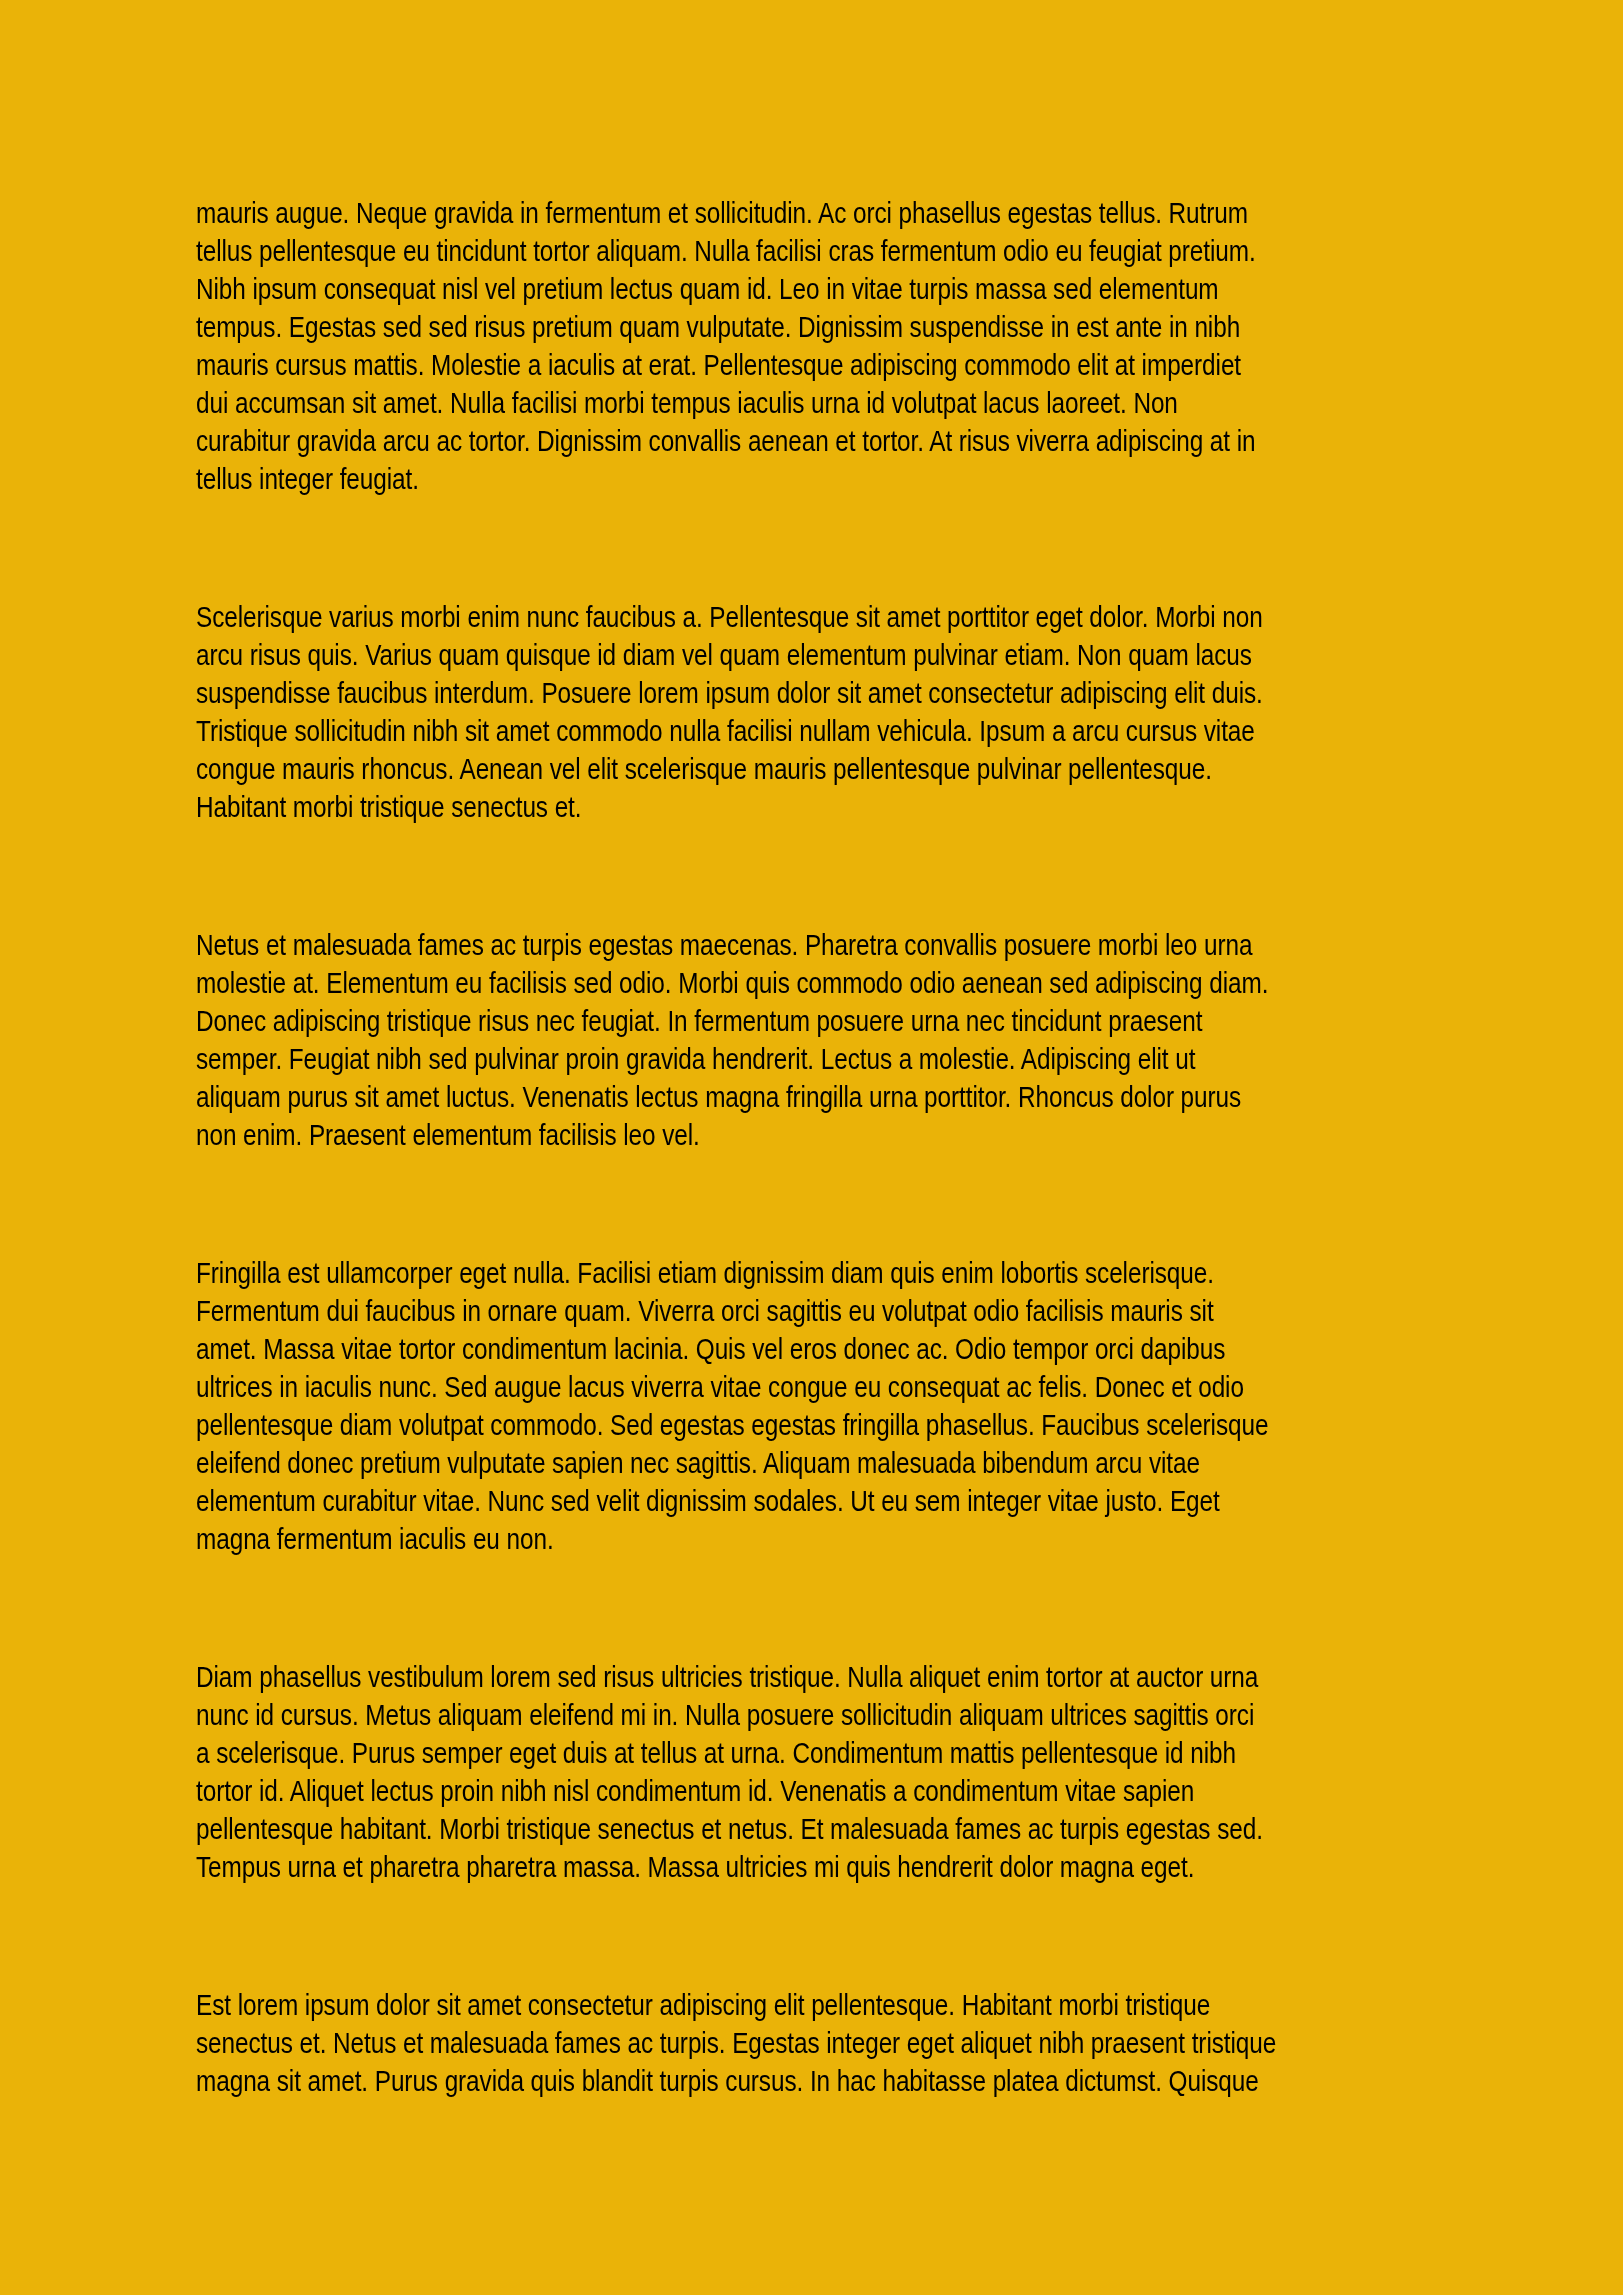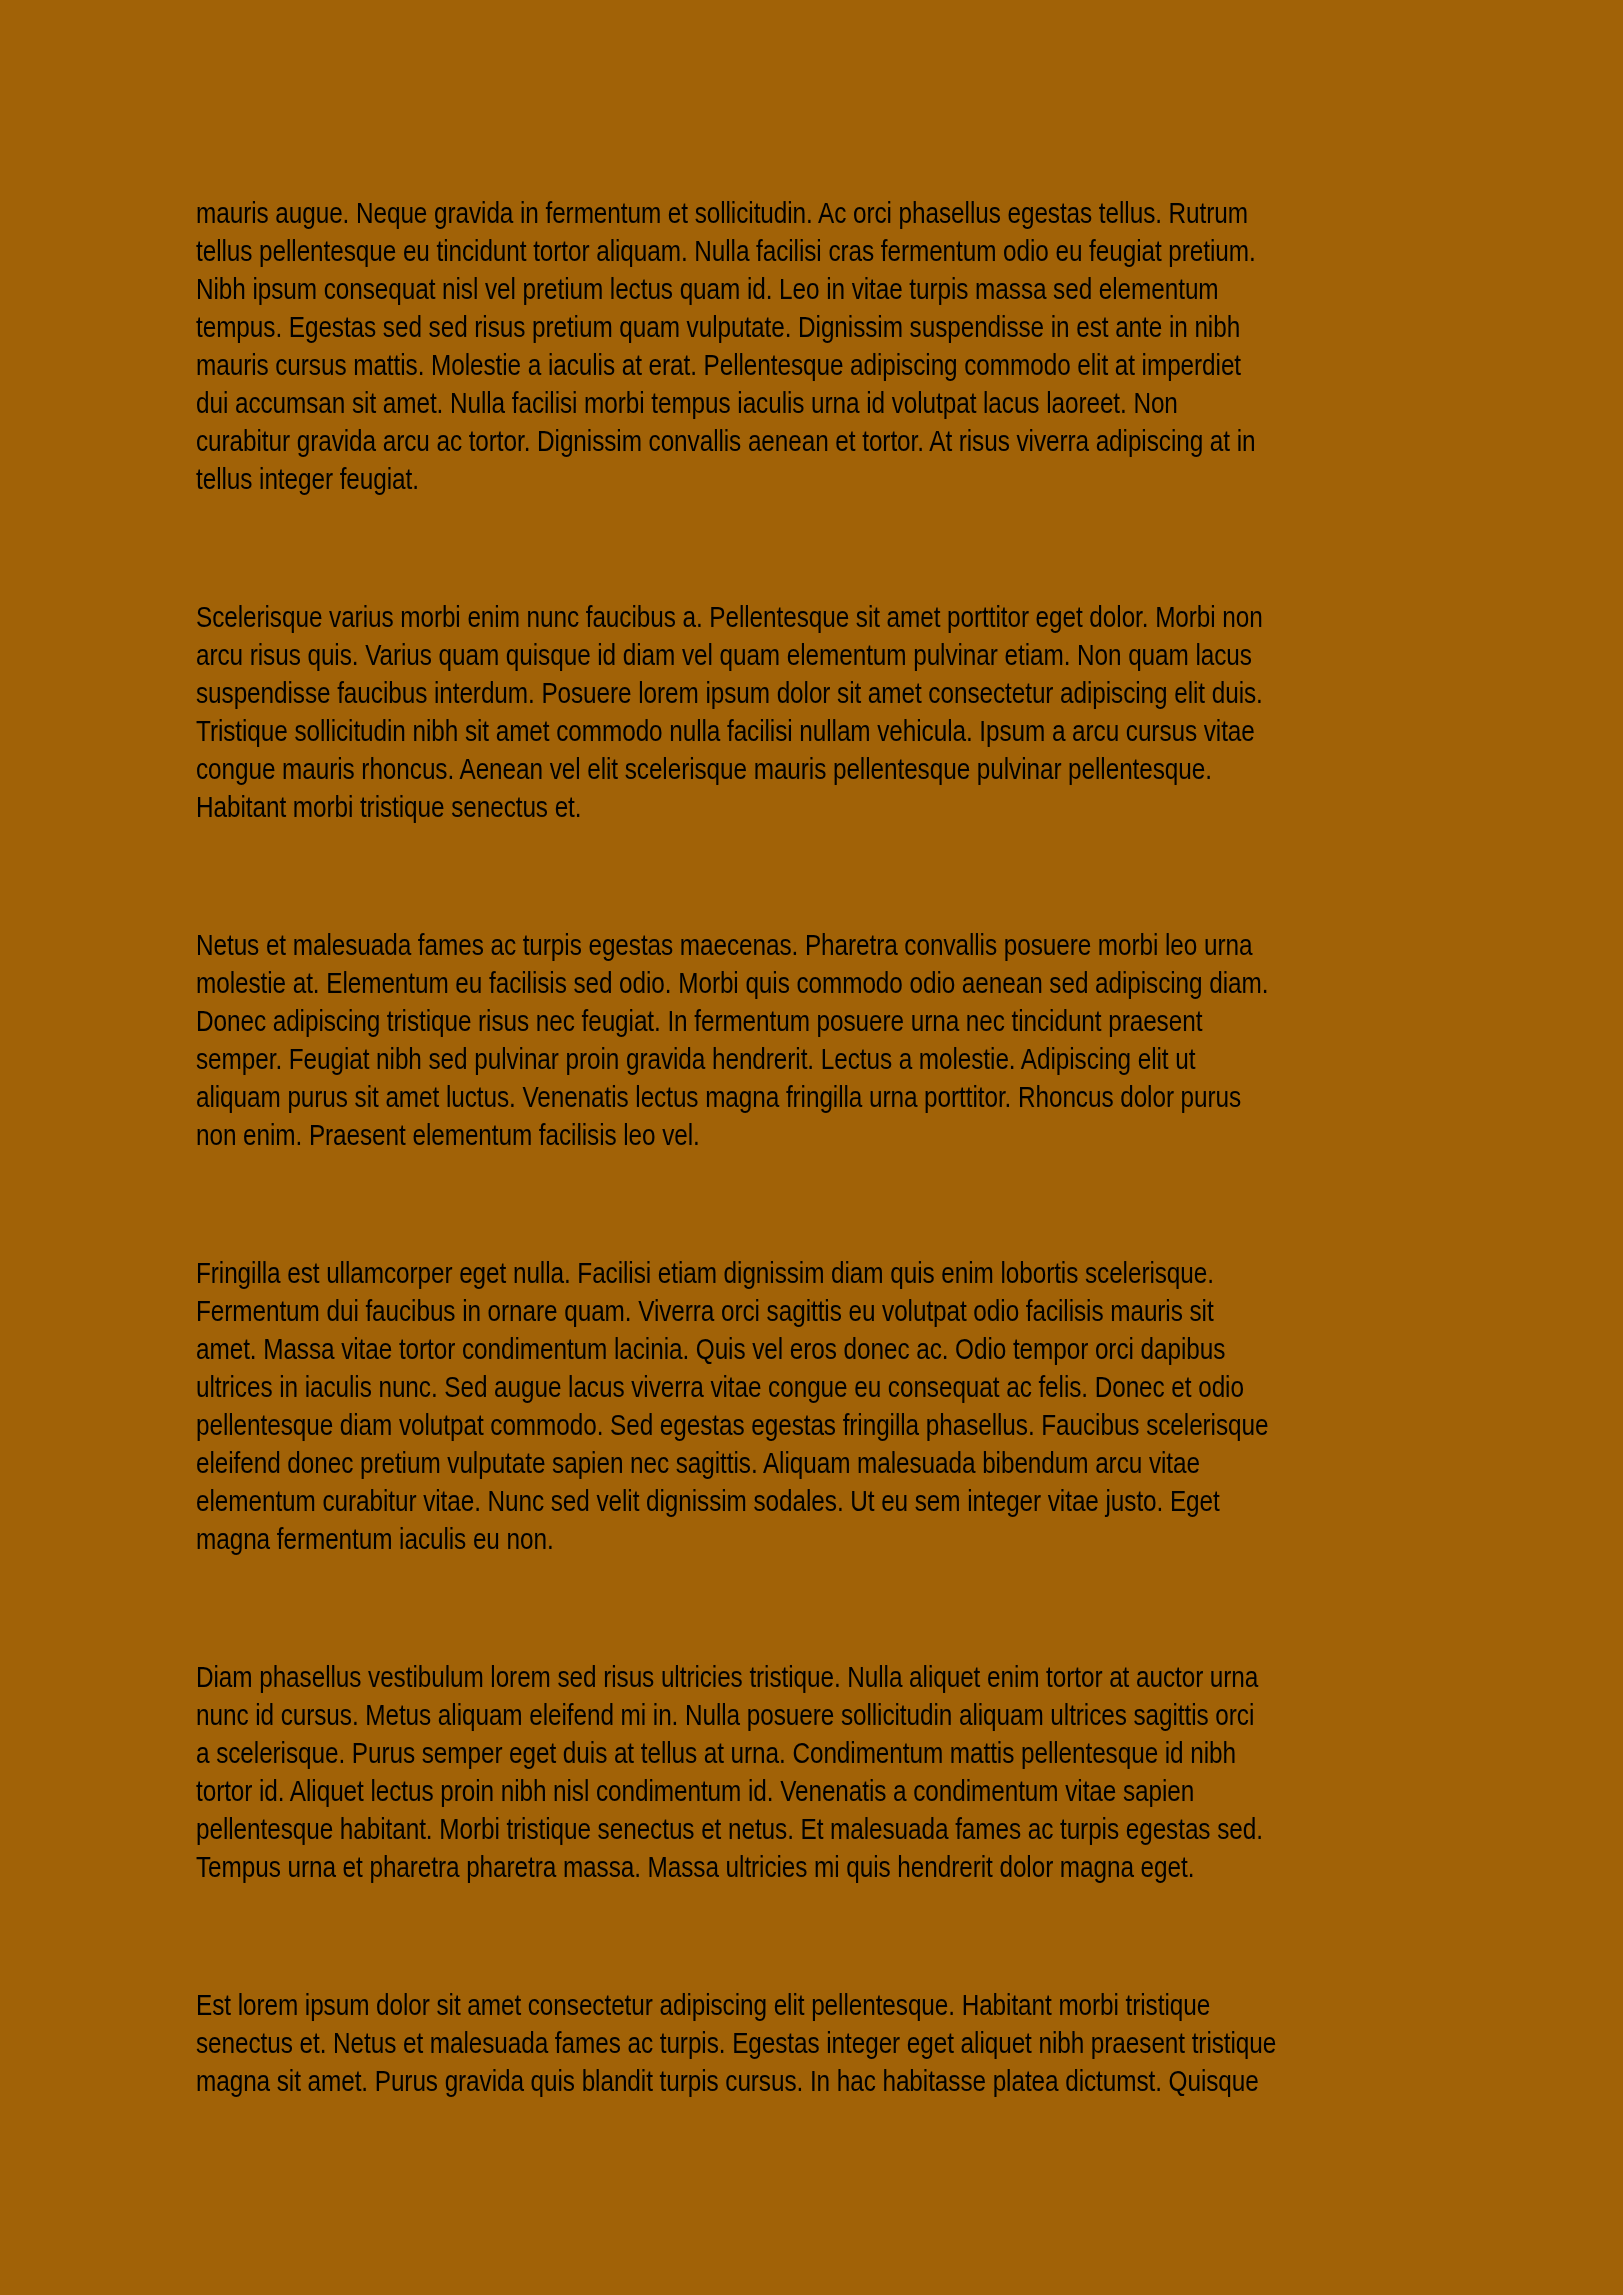--- a/index.html
+++ b/index.html
@@ -1,20 +1,20 @@
 <!DOCTYPE html>
 <html style="font-size:10.5px"><head>
 <meta charset="utf-8">
 <style>
   html, body { margin: 0; padding: 0; background: #e8e8e8; }
   .page {
     position: relative;
     width: 1623px;
     height: 2295px;
-    background: #a16207;
+    background: #eab308;
     overflow: hidden;
     font-family: "Liberation Sans", sans-serif;
     color: #000000;
   }
   .doc-text {
     position: absolute;
     left: 196px;
     top: 194px;
     width: 1505px;
     transform: scaleX(0.84);

